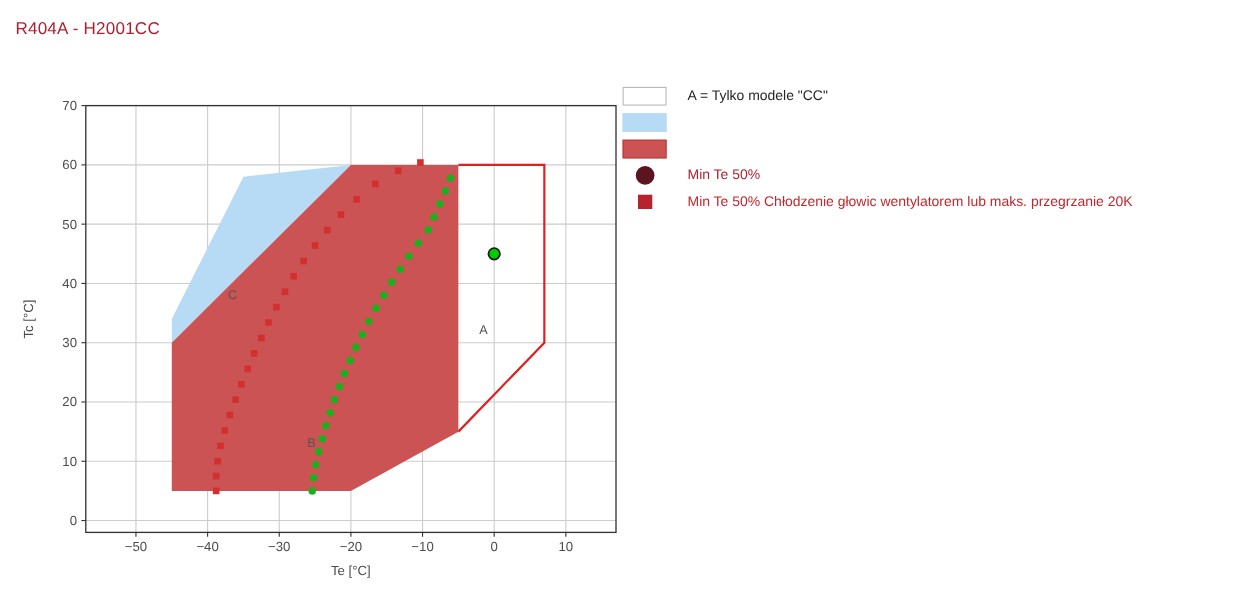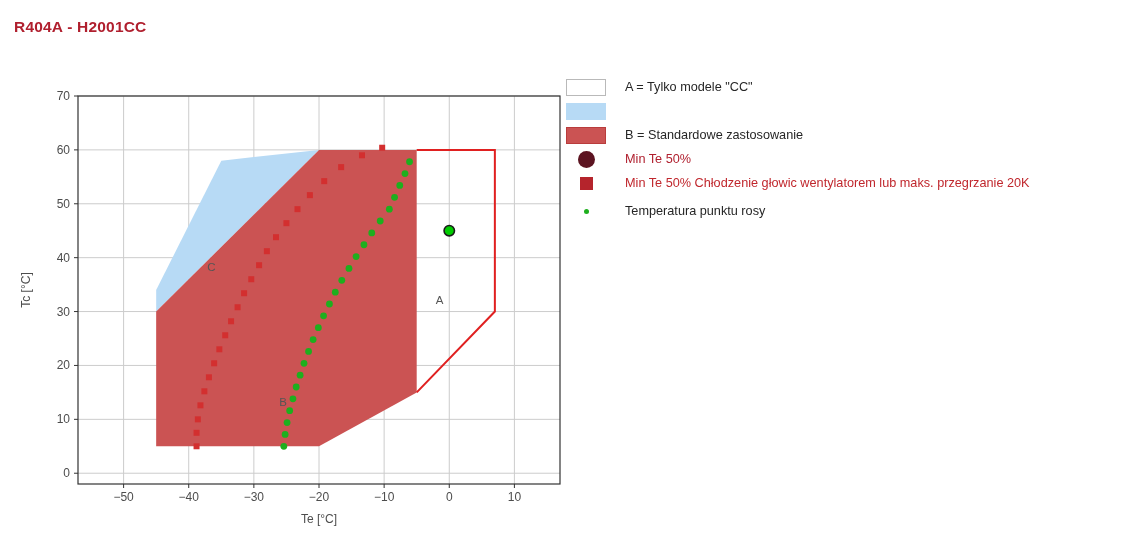--- a/index.html
+++ b/index.html
@@ -12,21 +12,21 @@
     height: 550px;
     font-family: "Liberation Sans", sans-serif;
     overflow: hidden;
     position: relative;
   }
   #page-title {
     position: absolute;
     left: 14px;
     top: 18px;
     font-size: 15.5px;
-    font-weight: bold;
+    font-weight: normal;
     color: #b01f2e;
     letter-spacing: .2px;
   }
   #chart-area {
     position: absolute;
     left: 0;
     top: 0;
     width: 570px;
     height: 550px;
   }
@@ -38,21 +38,21 @@
     left: 566px;
     top: 78px;
     width: 560px;
   }
   .legend-row {
     display: flex;
     align-items: flex-start;
     margin-bottom: 3px;
     min-height: 21px;
   }
-  .legend-row.tall { margin-bottom: 7px; }
+  .legend-row.tall { margin-bottom: 17px; }
   .legend-key {
     width: 50px;
     min-width: 50px;
     height: 19px;
     display: flex;
     align-items: center;
     justify-content: flex-start;
     margin-right: 9px;
   }
   .swatch {
@@ -227,39 +227,30 @@
     </div>
     <div class="legend-row">
       <div class="legend-key">
         <div class="swatch swatch-c"></div>
       </div>
     </div>
     <div class="legend-row">
       <div class="legend-key">
         <div class="swatch swatch-b"></div>
       </div>
-      <div class="legend-label">B = Standardowe zastosowanie</div>
     </div>
     <div class="legend-row">
       <div class="legend-key">
         <div class="dot-key">
           <div class="circle-maroon"></div>
         </div>
       </div>
       <div class="legend-label red-bold">Min Te 50%</div>
     </div>
     <div class="legend-row tall">
       <div class="legend-key">
         <div class="dot-key">
           <div class="square-red"></div>
         </div>
       </div>
       <div class="legend-label red">Min Te 50% Chłodzenie głowic wentylatorem lub maks. przegrzanie 20K</div>
     </div>
-    <div class="legend-row">
-      <div class="legend-key">
-        <div class="dot-key">
-          <div class="dot-green"></div>
-        </div>
-      </div>
-      <div class="legend-label">Temperatura punktu rosy</div>
-    </div>
   </div>
 
 </body></html>

